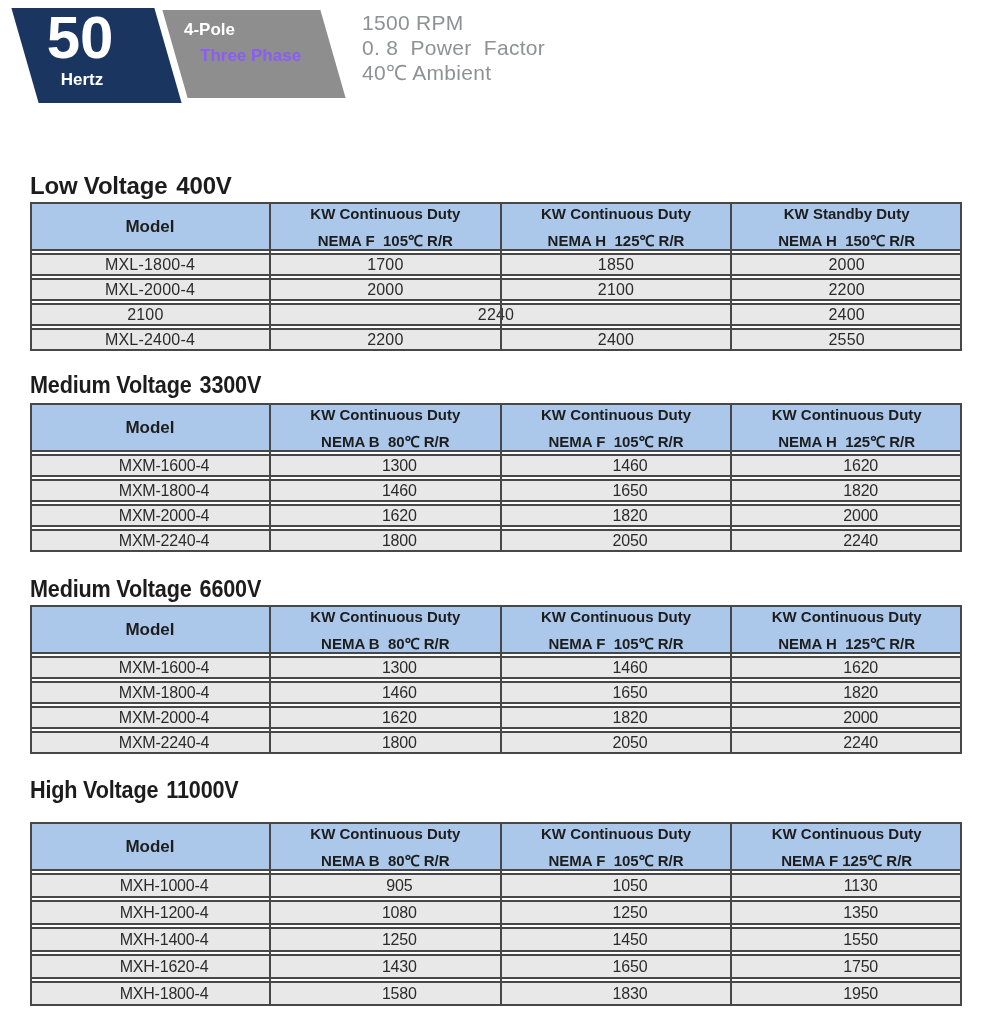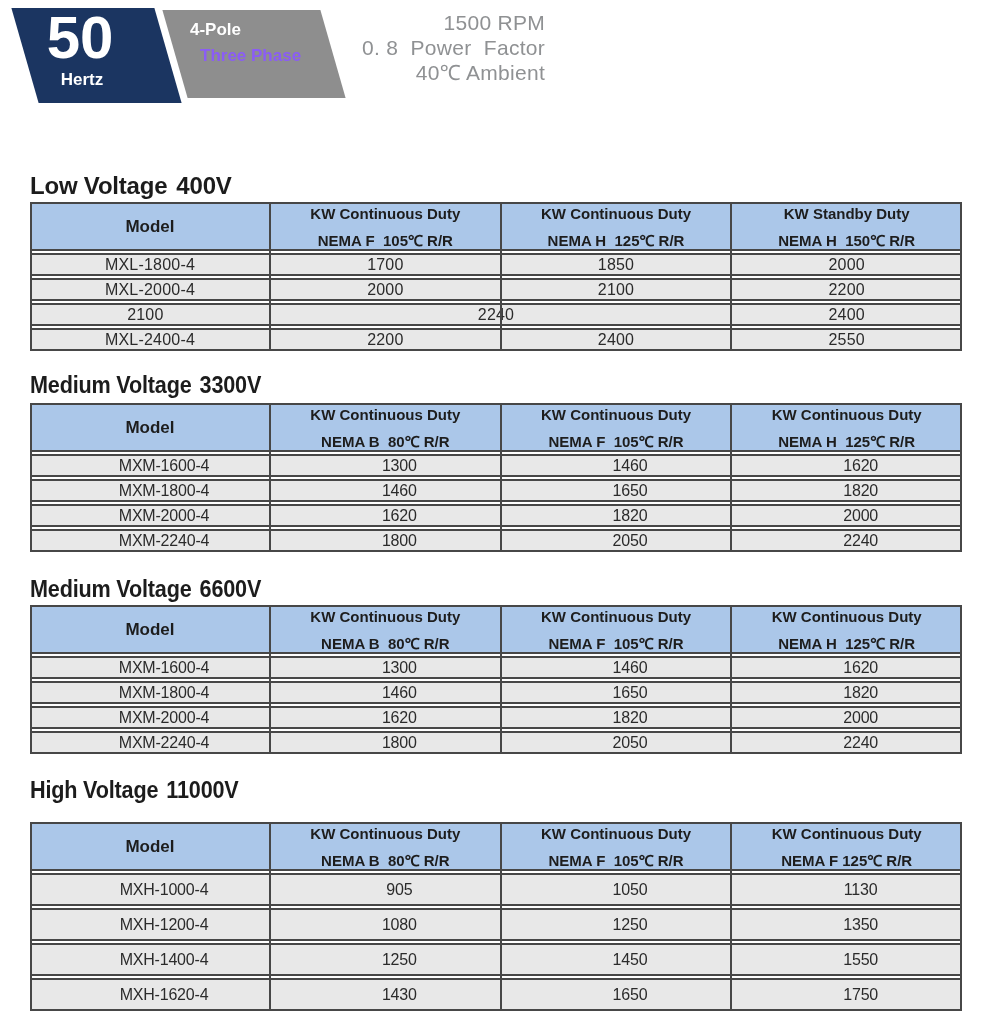--- a/index.html
+++ b/index.html
@@ -7,42 +7,42 @@
         font-family:"Liberation Sans",sans-serif;}
 
   
   .shape{position:absolute;transform:skewX(16deg);}
   .shape-navy{left:25px;top:8px;width:143px;height:95px;background:var(--navy,#1b3561);}
   .shape-gray{left:175px;top:10px;width:158px;height:88px;background:var(--badge-gray,#8e8e8e);}
   .freq-value{position:absolute;left:44px;top:7px;width:72px;text-align:center;
               font-size:60px;line-height:62px;font-weight:700;color:#ffffff;}
   .freq-unit{position:absolute;left:50px;top:70px;width:64px;text-align:center;
              font-size:17px;font-weight:700;color:#ffffff;}
-  .pole-label{position:absolute;left:190px;top:20px;font-size:17px;font-weight:700;color:#ffffff;}
+  .pole-label{position:absolute;left:184px;top:20px;font-size:17px;font-weight:700;color:#ffffff;}
   .phase-label{position:absolute;left:200px;top:46px;font-size:17px;font-weight:700;color:#8b5cf6;}
   .specs{position:absolute;left:362px;top:10px;font-size:21px;line-height:25px;
          color:var(--spec-gray,#8f9193);letter-spacing:0.3px;}
-  .specs div{white-space:pre-wrap;text-align:right;}
+  .specs div{white-space:pre-wrap;}
 
   
   .section{position:absolute;left:30px;width:932px;}
   .sec-0{top:172px;}.sec-1{top:371px;}.sec-2{top:575px;}.sec-3{top:776px;}
   .heading{font-size:24px;font-weight:700;color:var(--heading-text,#1c1c1c);letter-spacing:-0.2px;}
   .heading .volt{margin-left:9px;}
   .sec-1 .heading-inner,.sec-2 .heading-inner,.sec-3 .heading-inner{
       display:inline-block;transform:scaleX(0.9);transform-origin:left center;}
   .tbl{position:absolute;left:0;right:0;}
   .sec-0 .tbl{top:30px;}.sec-1 .tbl{top:32px;}.sec-2 .tbl{top:30px;}.sec-3 .tbl{top:46px;}
 
   .row{display:flex;box-sizing:border-box;margin-bottom:2px;
        border-top:2px solid var(--border-dark,#474747);
        border-bottom:2px solid var(--border-dark,#474747);justify-content:space-between;}
   .hrow{height:49px;background:var(--header-blue,#abc7e9);}
   .drow{height:23px;background:var(--row-gray,#e8e8e8);}
-  .sec-3 .drow{height:33px;}
+  .sec-3 .drow{height:25px;}
   .row:last-child{margin-bottom:0;}
 
   .cell{box-sizing:border-box;display:flex;flex-direction:column;
         align-items:center;justify-content:center;text-align:center;}
   .c0{flex:0 0 25.75%;}
   .cn{flex:0 0 24.75%;}
   .hl1{font-size:15px;font-weight:700;line-height:19px;color:#1d1d1d;white-space:pre-wrap;}
   .hl1.model{font-size:17px;}
   .hl2{font-size:15px;font-weight:700;line-height:19px;color:#1d1d1d;white-space:pre-wrap;margin-top:8px;}
   .dcell{font-size:16px;color:#2b2b2b;letter-spacing:0.2px;}

